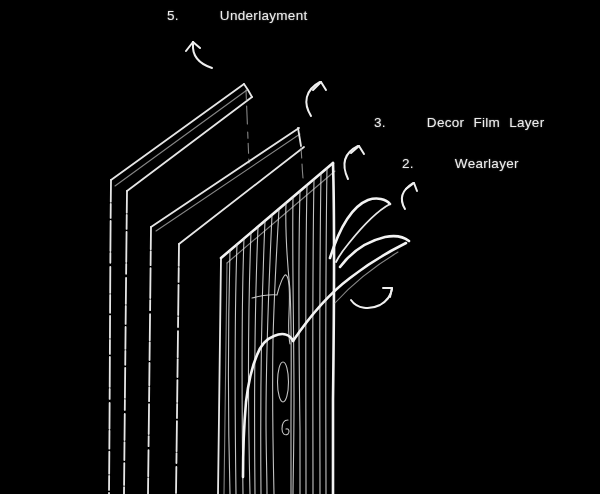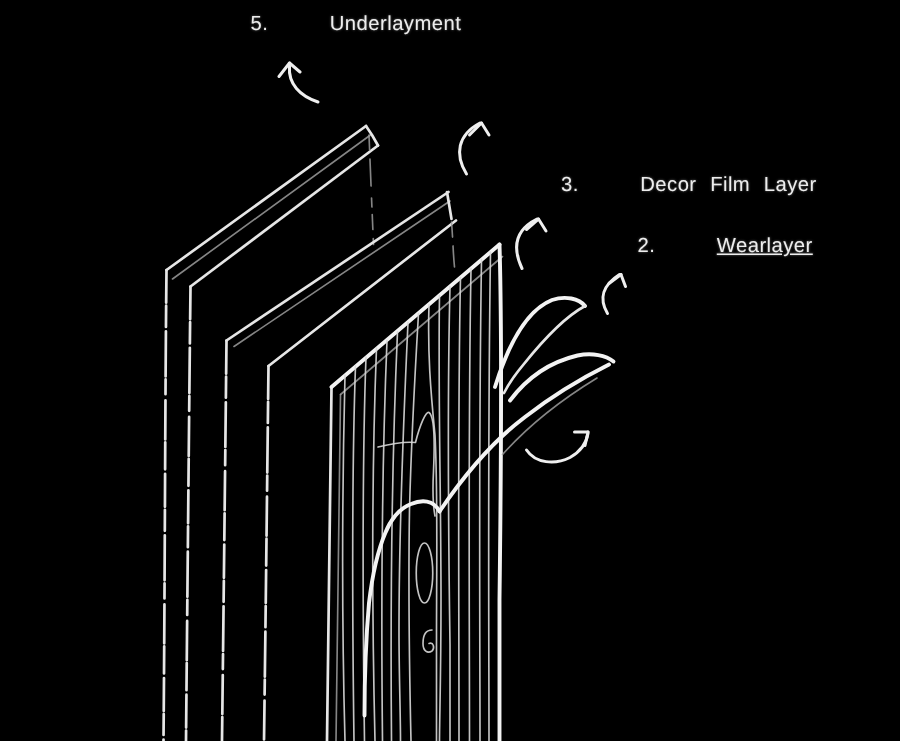--- a/index.html
+++ b/index.html
@@ -18,21 +18,21 @@
   .label{
     position:absolute;color:#ededed;font-size:13.5px;line-height:15px;
     letter-spacing:.3px;white-space:nowrap;
     text-shadow:0 0 1.6px rgba(255,255,255,.45);
   }
   .label .num{display:inline-block;margin-right:11px;}
   .label .txt{word-spacing:5px;padding-left:30px;}
   .l5{left:167px;top:8px;}
   .l4{left:305px;top:57px;}
   .l3{left:332px;top:115px;margin-left:42px;}
-  .l2{left:425px;top:156px;text-decoration:underline;}
+  .l2{left:402px;top:156px;}
   .l1{left:395px;top:264px;}
 </style>
 </head>
 <body>
 
 <div class="stage">
 
   <svg class="sketch" width="600" height="494" viewBox="0 0 600 494">
 
     <g>

